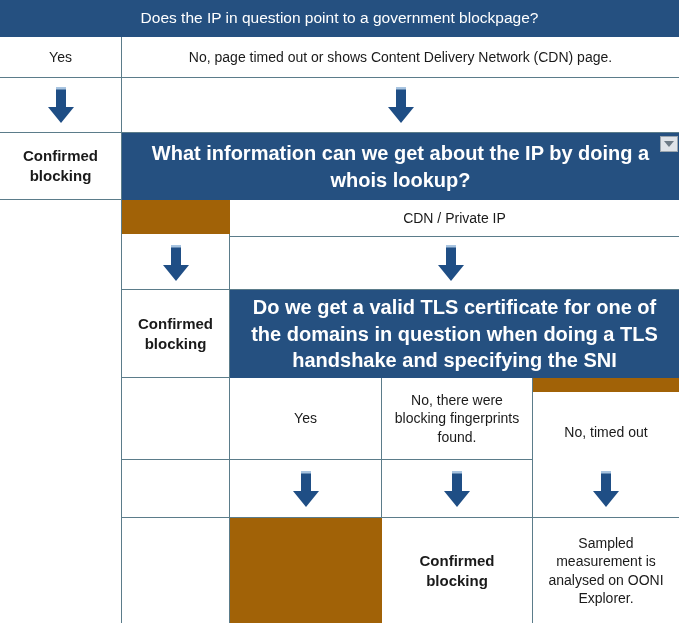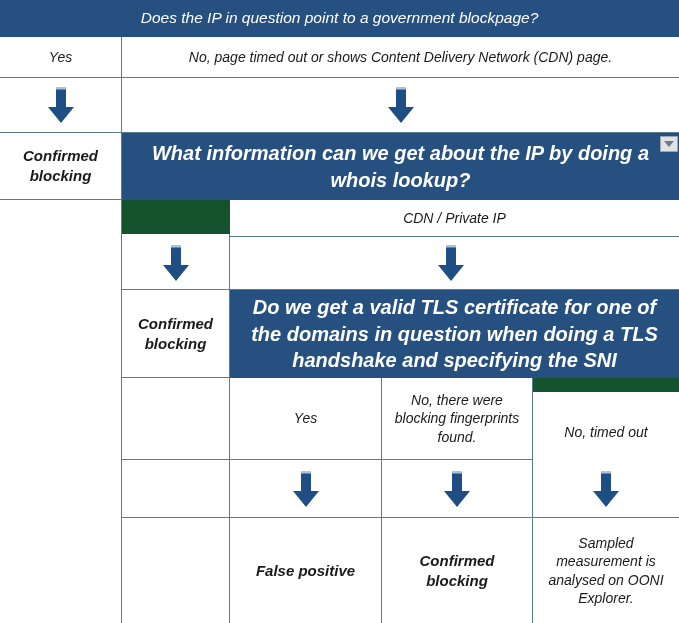--- a/index.html
+++ b/index.html
@@ -11,23 +11,22 @@
   body {
     font-family: "Liberation Sans", sans-serif;
     -webkit-font-smoothing: antialiased;
   }
 
   #flowchart {
     position: relative;
     width: 679px;
     height: 623px;
     overflow: hidden;
-    background: #14532d;
-    box-sizing: border-box;
-    font-style: italic;
+    background: #a16207;
+    box-sizing: border-box;
   }
 
   
   .cell {
     position: absolute;
     box-sizing: border-box;
     display: flex;
     align-items: center;
     justify-content: center;
     text-align: center;
@@ -210,23 +209,20 @@
   <div class="cell bb" style="left:533px; top:460px; width:146px; height:58px;"></div>
   <div class="arrow-cell" style="left:591px; top:468px; width:30px; height:42px;">
     <svg class="arrow-glyph" viewBox="0 0 30 40">
       <polygon points="10,2 20,2 20,22 28,22 15,38 2,22 10,22" fill="#1F4E85"></polygon>
       <rect x="10" y="2" width="10" height="2.5" fill="#A8C4E0"></rect>
     </svg>
   </div>
 
   <div class="cell br" style="left:122px; top:518px; width:108px; height:105px;"></div>
 
-  <div class="cell bold br" style="left:230px; top:518px; width:152px; height:105px;">
-    <span class="txt">False positive</span>
-  </div>
 
   <div class="cell bold br" style="left:382px; top:518px; width:151px; height:105px;">
     <span class="txt">Confirmed blocking</span>
   </div>
 
   <div class="cell" style="left:533px; top:518px; width:146px; height:105px;">
     <span class="txt">Sampled measurement is analysed on OONI Explorer.</span>
   </div>
 
 </div>

